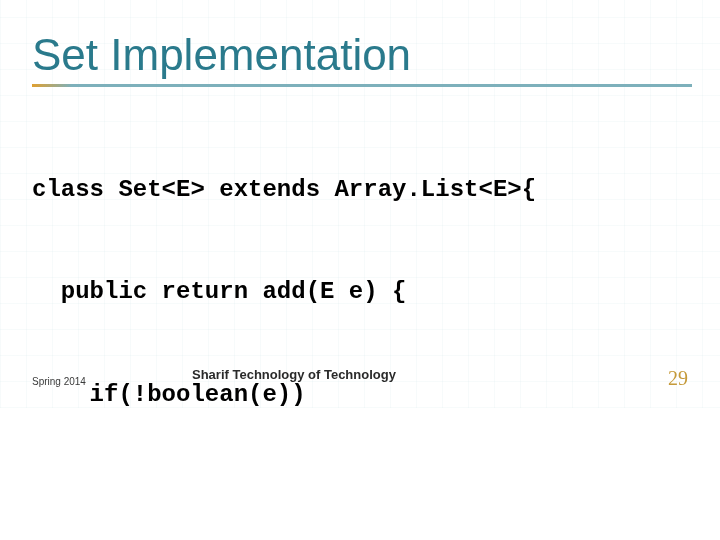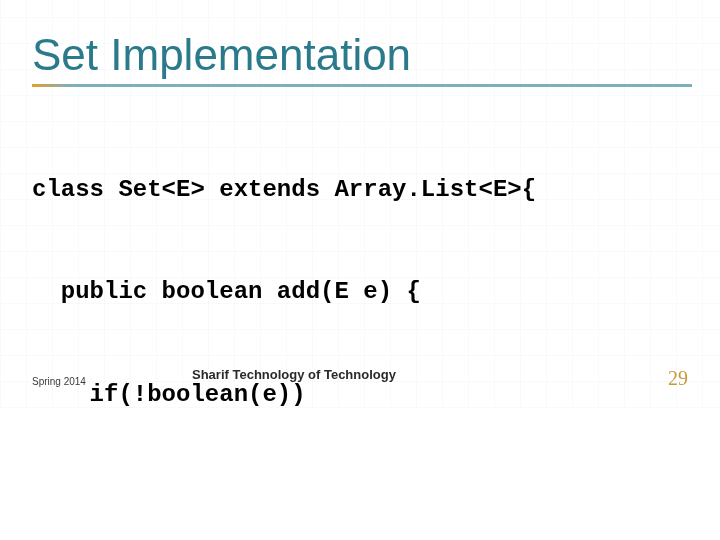--- a/index.html
+++ b/index.html
@@ -79,21 +79,21 @@
 </head>
 <body>
 
 <div class="slide">
 
   <div class="title">Set Implementation</div>
   <div class="title-underline"></div>
 
   <div class="code">
     <div>class Set&lt;E&gt; extends Array.List&lt;E&gt;{</div>
-    <div>  public boolean add(E e) {</div>
+    <div>  public return add(E e) {</div>
     <div>    if(!boolean(e))</div>
     
     
     
     
     
   </div>
 
   <div class="footer">
     <span class="footer-left">Spring 2014</span>

